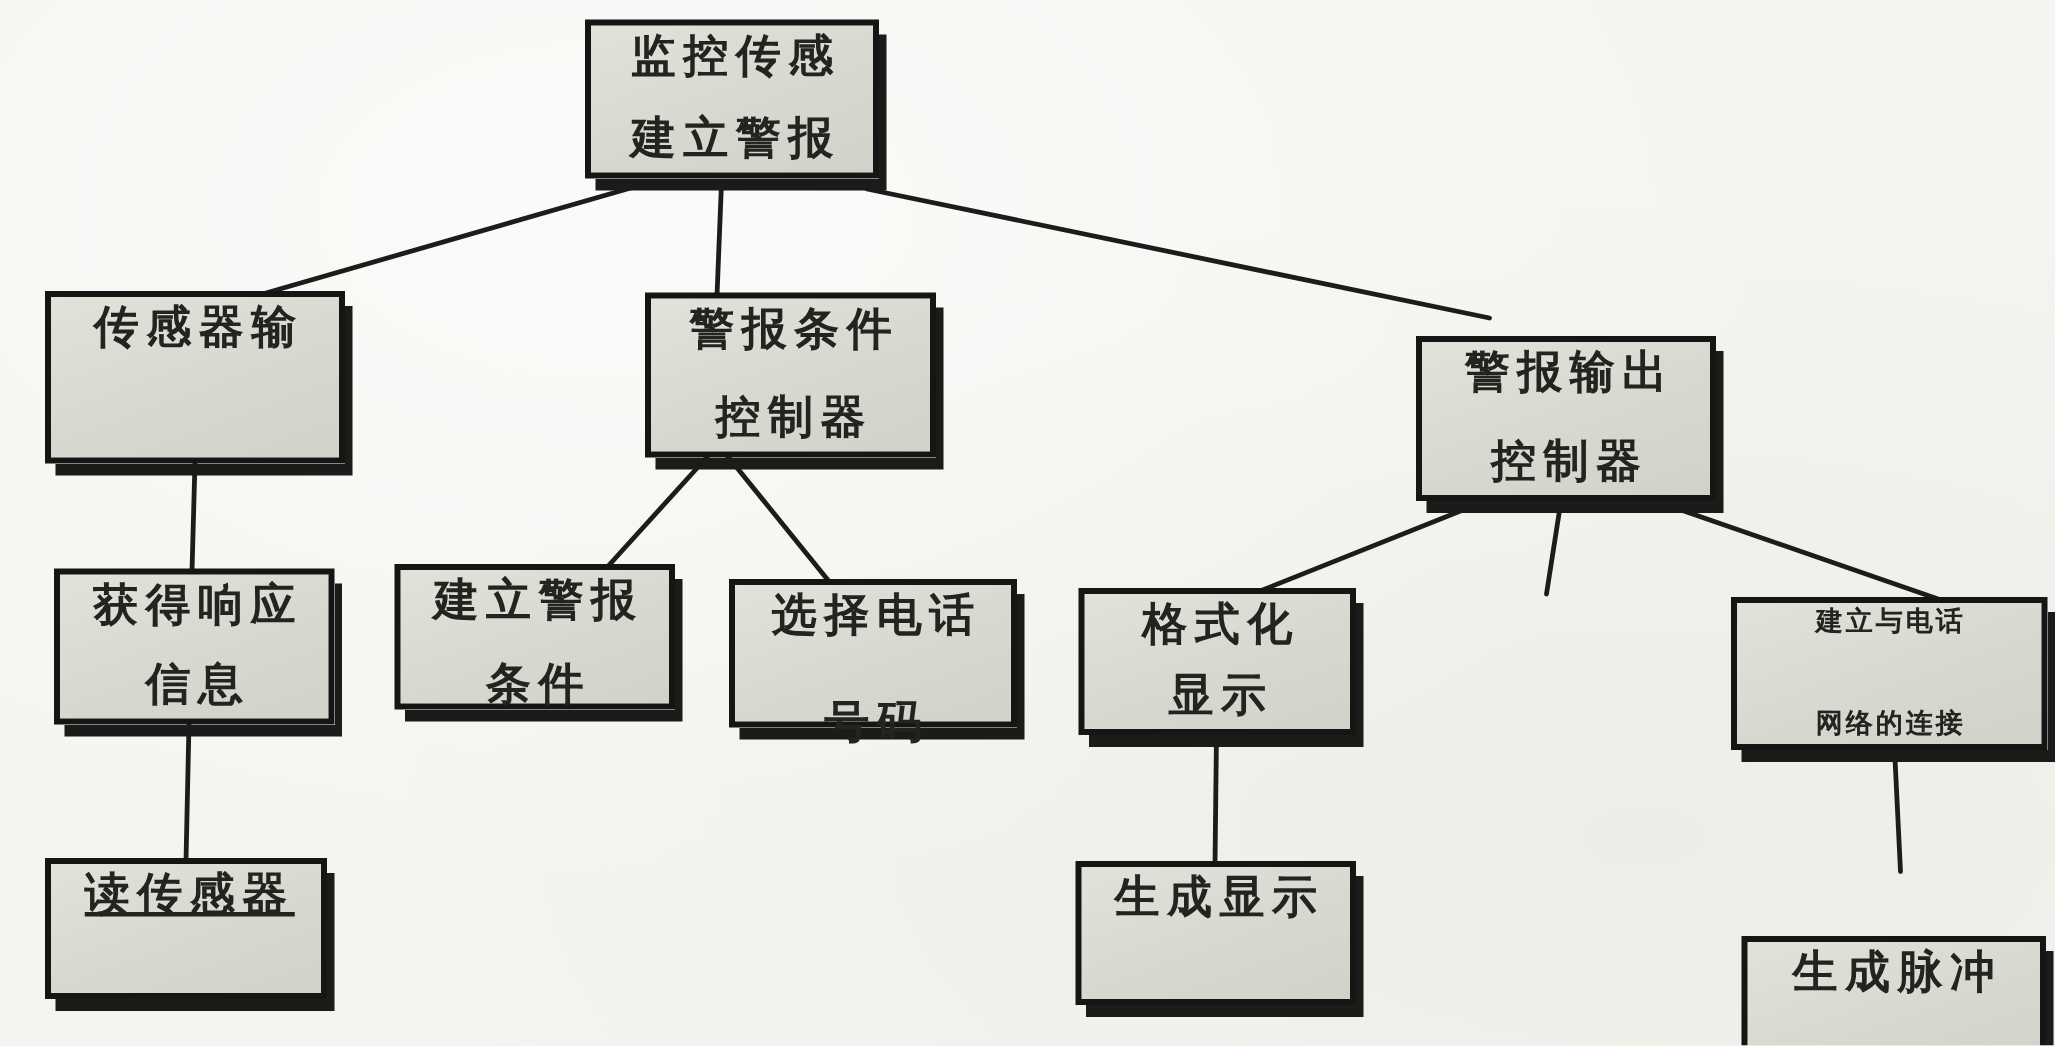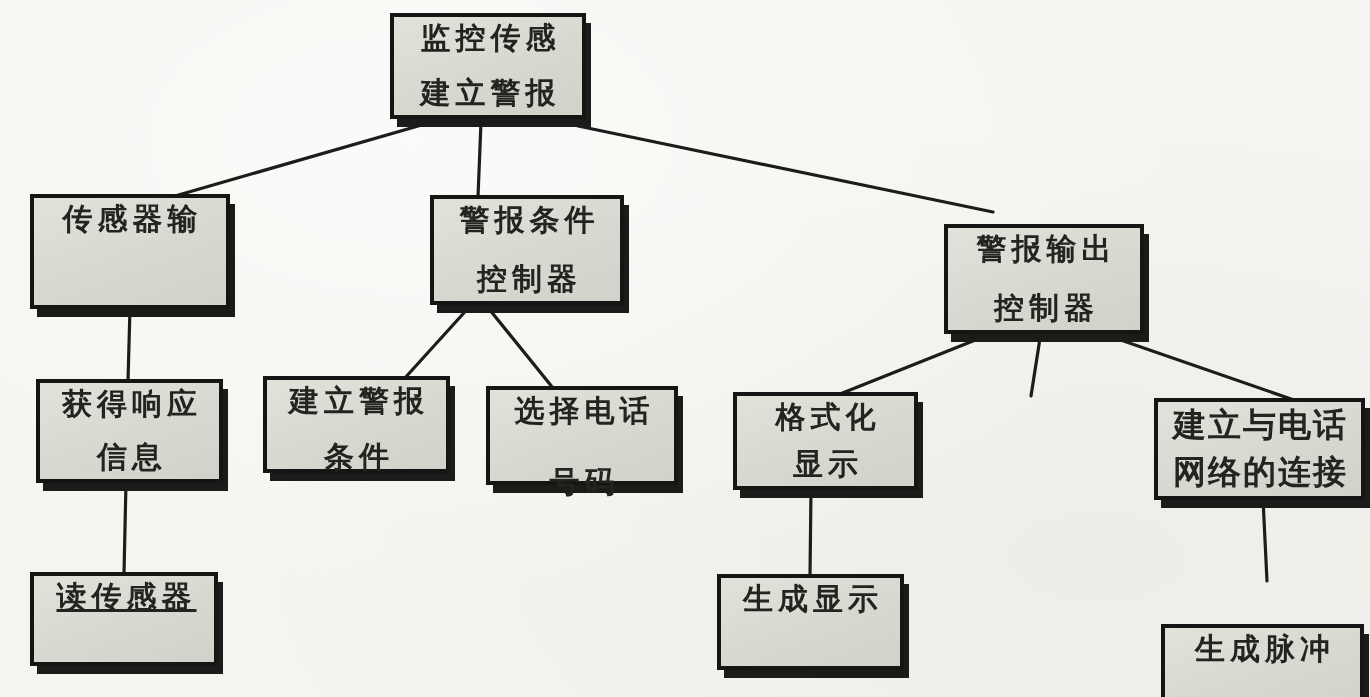--- a/index.html
+++ b/index.html
@@ -41,32 +41,32 @@
     align-items: center;
     justify-content: space-between;
     color: #242320;
     font-weight: bold;
     font-size: 30px;
     line-height: 1.42;
     letter-spacing: 5px;
     text-align: center;
   }
   .node .nl { white-space: nowrap; text-indent: 5px; }
-  .node.tight { font-size: 33px; letter-spacing: 2px; }
+  .node.tight { font-size: 18px; letter-spacing: 2px; }
   .node.tight .nl { text-indent: 2px; }
 
   
   .n-root               { left: 390px; top: 13px;  width: 196px; height: 106px; }
   .n-sensor-input       { left: 30px;  top: 194px; width: 200px; height: 115px; }
   .n-alarm-condition    { left: 382px; top: 195px; width: 194px; height: 110px; margin-left: 48px; }
   .n-alarm-output       { left: 944px; top: 224px; width: 200px; height: 110px; gap: 16px; }
   .n-get-response       { left: 36px;  top: 379px; width: 187px; height: 104px; }
   .n-establish-cond     { left: 263px; top: 376px; width: 187px; height: 97px; gap: 13px;  }
   .n-select-phone       { left: 486px; top: 386px; width: 192px; height: 99px; gap: 28px;  }
-  .n-format-display     { left: 719px; top: 392px; width: 185px; height: 98px; margin-left: 14px;  }
+  .n-format-display     { left: 719px; top: 392px; width: 185px; height: 98px;  }
   .n-gen-alarm-signal   { left: 939px; top: 394px; width: 184px; height: 101px; }
   .n-establish-network  { left: 1154px;top: 398px; width: 211px; height: 102px; }
   .n-read-sensor        { left: 30px;  top: 572px; width: 188px; height: 94px; text-decoration: underline;  }
   .n-gen-display        { left: 717px; top: 574px; width: 187px; height: 96px;  }
   .n-gen-pulse          { left: 1161px;top: 579px; width: 203px; height: 96px; margin-top: 45px;  }
 </style>
 </head>
 <body>
 
 <div class="canvas">

